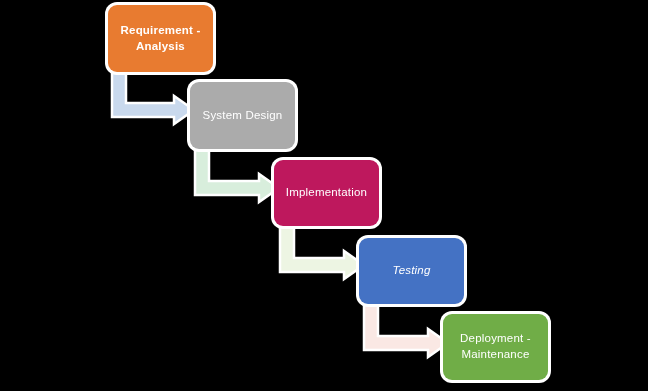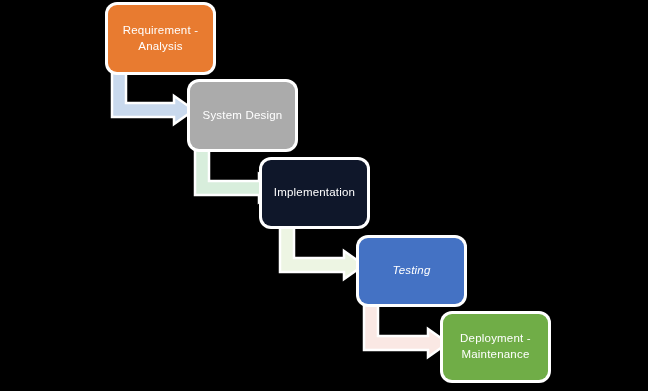--- a/index.html
+++ b/index.html
@@ -65,29 +65,29 @@
         <polygon points="0.0,0.0 14.0,0.0 14.0,36.0 64.0,36.0 64.0,29.0 84.0,43.0 64.0,57.0 64.0,50.0 0.0,50.0" fill="#EDF5E3" stroke="#FFFFFF" stroke-width="2.5" stroke-linejoin="miter"></polygon>
       </svg>
     </div>
   <div class="arrow-wrap" style="left: 364px; top: 300px; width: 84px; height: 59px;">
       <svg width="84" height="59" viewBox="0 0 84 59">
         <polygon points="0.0,0.0 14.0,0.0 14.0,36.0 64.0,36.0 64.0,29.0 84.0,43.0 64.0,57.0 64.0,50.0 0.0,50.0" fill="#FAE8E4" stroke="#FFFFFF" stroke-width="2.5" stroke-linejoin="miter"></polygon>
       </svg>
     </div>
 
   <div class="stage-box" style="left: 108px; top: 5px; width: 105px; height: 67px; background: rgb(232, 123, 48);">
-    <span class="stage-label" style="color: rgb(255, 255, 255);">Requirement -
+    <span class="stage-label" style="color: rgb(255, 255, 255); font-weight: bold;">Requirement -
 Analysis</span>
   </div>
 
   <div class="stage-box" style="left: 190px; top: 82px; width: 105px; height: 67px; background: rgb(171, 171, 171);">
     <span class="stage-label" style="color: rgb(255, 255, 255);">System Design</span>
   </div>
 
-  <div class="stage-box" style="left: 262px; top: 160px; width: 105px; height: 66px; background: #0f172a;">
+  <div class="stage-box" style="left: 274px; top: 160px; width: 105px; height: 66px; background: #be185d;">
     <span class="stage-label" style="color: rgb(255, 255, 255);">Implementation</span>
   </div>
 
   <div class="stage-box" style="left: 359px; top: 238px; width: 105px; height: 66px; background: rgb(68, 114, 196); font-style: italic;">
     <span class="stage-label" style="color: rgb(255, 255, 255);">Testing</span>
   </div>
 
   <div class="stage-box" style="left: 443px; top: 314px; width: 105px; height: 66px; background: rgb(112, 173, 71);">
     <span class="stage-label" style="color: rgb(255, 255, 255);">Deployment -
 Maintenance</span>

